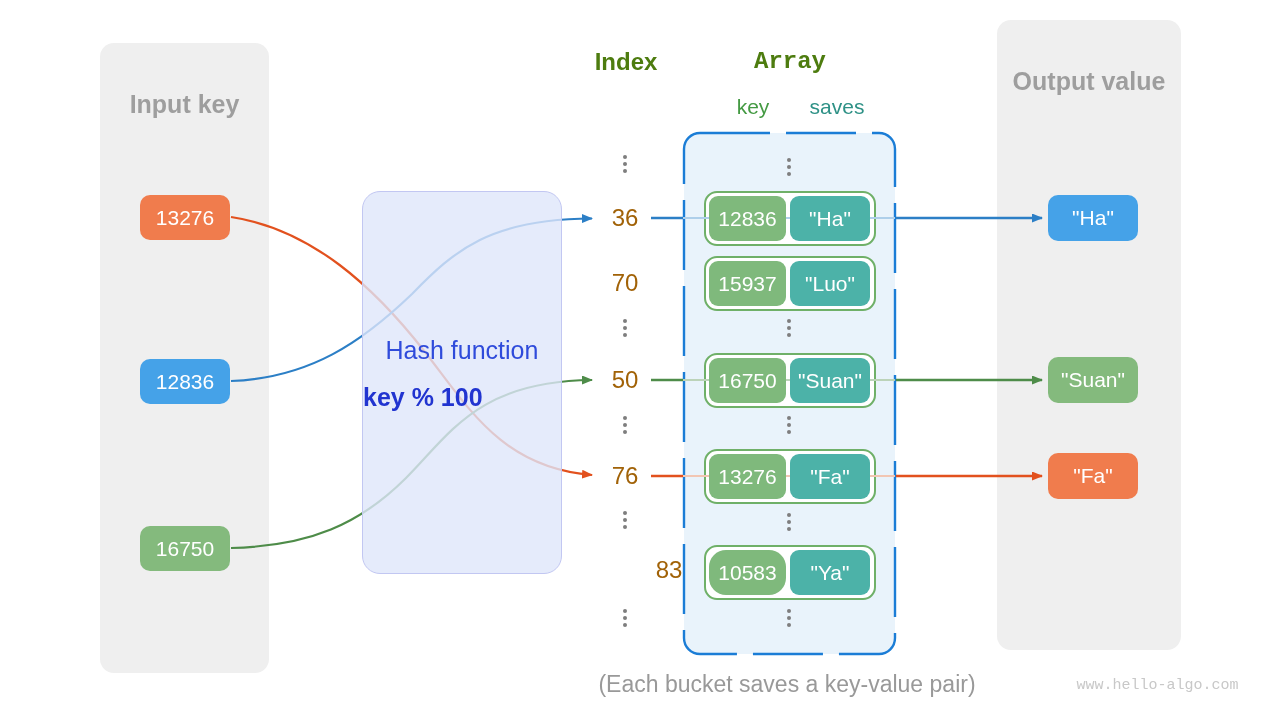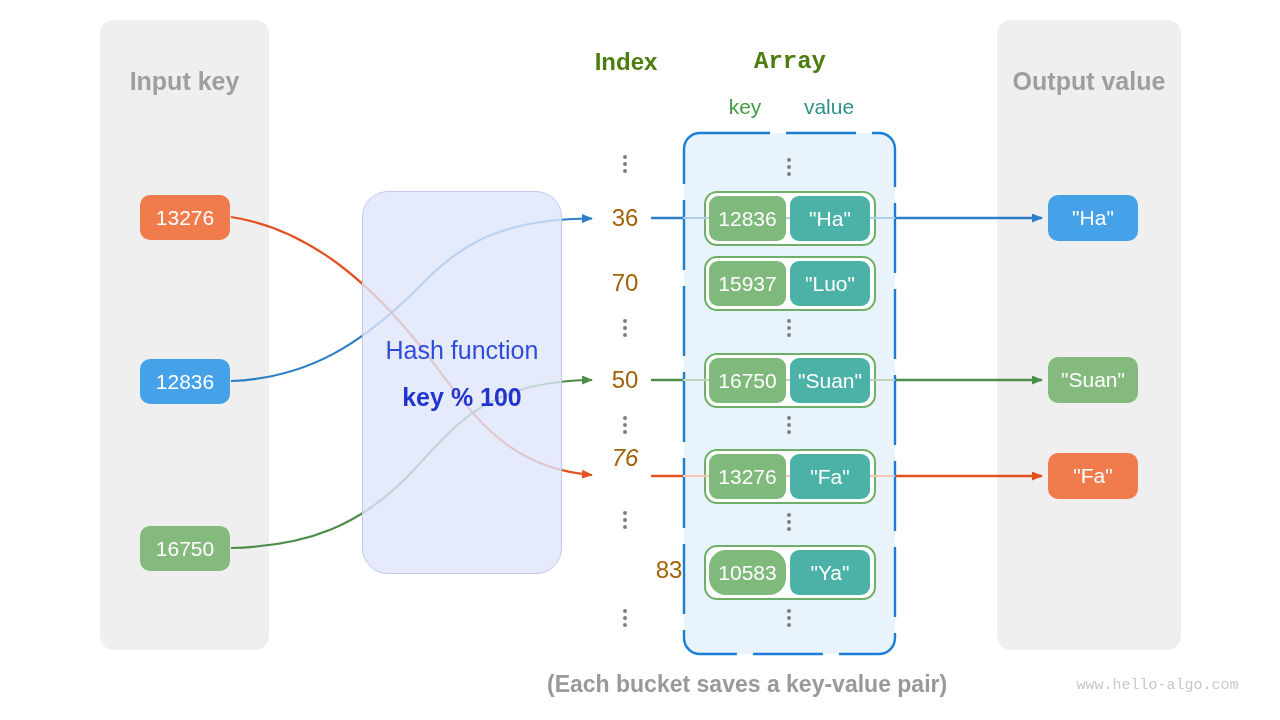--- a/index.html
+++ b/index.html
@@ -4,51 +4,51 @@
 <style>
   html,body{margin:0;padding:0;background:#ffffff;}
   body{width:1280px;height:720px;position:relative;overflow:hidden;
        font-family:"Liberation Sans",sans-serif;}
   .panel{position:absolute;top:20px;height:630px;background:#EFEFEF;border-radius:14px;z-index:0;}
   .panel-title{position:absolute;width:100%;top:47px;text-align:center;
                font-size:25px;font-weight:bold;color:#9E9E9E;}
   .chip{position:absolute;border-radius:10px;color:#ffffff;font-size:21px;font-weight:500;
         display:flex;align-items:center;justify-content:center;z-index:4;}
   .hashbox{position:absolute;left:362px;top:191px;width:198px;height:381px;
-           background:rgba(223,230,250,0.80);border:1.5px solid #C2C7F2;border-radius:26px;z-index:3;}
+           background:rgba(223,230,250,0.80);border:1.5px solid #C2C7F2;border-radius:18px;z-index:3;}
   .hash-label{position:absolute;width:100%;top:144px;text-align:center;
               font-size:25px;color:#2F4BDB;}
-  .hash-formula{position:absolute;width:100%;top:191px;text-align:center;
+  .hash-formula{position:absolute;width:100%;top:191px;
                 font-size:25px;font-weight:bold;color:#2134D0;}
   .col-header{position:absolute;top:48px;transform:translateX(-50%);
               font-size:24px;font-weight:bold;color:#4d7c0f;z-index:4;}
   .sub-header{position:absolute;top:95px;transform:translateX(-50%);
-              font-size:21px;z-index:4;}
+              font-size:21px;z-index:4;margin-left:8px;}
   .idx{position:absolute;transform:translateX(-50%);height:30px;line-height:30px;
        font-size:24px;color:#a16207;z-index:4;left:625px;}
   .vdots{position:absolute;transform:translateX(-50%);display:flex;flex-direction:column;
          gap:3px;align-items:center;z-index:4;}
   .vdots span{width:4px;height:4px;border-radius:50%;background:#7E7E7E;}
   .bucket{position:absolute;left:704px;width:172px;height:55px;background:#ffffff;
           border:2px solid #6FB068;border-radius:13px;box-sizing:border-box;z-index:1;}
   .cell{position:absolute;height:45px;border-radius:9px;color:#ffffff;font-size:21px;font-weight:500;
         display:flex;align-items:center;justify-content:center;z-index:4;}
   .cell-key{left:709px;width:77px;background:#7FB97C;}
   .cell-val{left:790px;width:80px;background:#4CB2A8;}
-  .caption{position:absolute;left:547px;top:671px;width:480px;
-           font-size:23px;color:#999999;z-index:4;font-weight:bold;}
+  .caption{position:absolute;left:547px;top:671px;width:480px;text-align:center;
+           font-size:23px;color:#999999;z-index:4;}
   .watermark{position:absolute;left:1065px;top:677px;width:185px;text-align:center;
              font-size:15px;color:#C8C8C8;font-family:"Liberation Mono","DejaVu Sans Mono",monospace;z-index:4;}
   svg.layer{position:absolute;left:0;top:0;z-index:2;}
   svg.bglayer{position:absolute;left:0;top:0;z-index:1;}
 </style>
 </head>
 <body>
 
-<div class="panel" style="left:100px;width:169px;">
+<div class="panel" style="left:100px;width:169px;margin-top:23px;">
   <div class="panel-title">Input key</div>
 </div>
 <div class="panel" style="left:997px;width:184px;">
   <div class="panel-title">Output value</div>
 </div>
 
 <svg class="bglayer" width="1280" height="720">
   <rect x="684" y="133" width="211" height="521" rx="16" fill="#E9F3FB" stroke="#1B7DD6" stroke-width="2.4" stroke-dasharray="70 16"></rect>
 </svg>
 <div class="bucket" style="top:191px;"></div>
@@ -92,26 +92,26 @@
   <div class="hash-formula">key % 100</div>
 </div>
 
 <div class="chip" style="left: 140px; top: 195px; width: 90px; height: 45px; background-color: rgb(240, 124, 77);" title="13276">13276</div>
 <div class="chip" style="left: 140px; top: 359px; width: 90px; height: 45px; background-color: rgb(69, 162, 232);">12836</div>
 <div class="chip" style="left: 140px; top: 526px; width: 90px; height: 45px; background-color: rgb(132, 186, 125);">16750</div>
 
 <div class="col-header" style="left:626px;">Index</div>
 <div class="col-header" style="left:790px;font-family:Liberation Mono, monospace;">Array</div>
 <div class="sub-header" style="left:745px;color:#449A43;">key</div>
-<div class="sub-header" style="left:829px;color:#2E9186;">value</div>
+<div class="sub-header" style="left:829px;color:#2E9186;">saves</div>
 
 <div class="idx" style="top:203px;">36</div>
 <div class="idx" style="top:268px;">70</div>
 <div class="idx" style="top:365px;">50</div>
-<div class="idx" style="top:443px;font-style:italic;">76</div>
+<div class="idx" style="top:461px;">76</div>
 <div class="idx" style="top:555px;margin-left:44px;">83</div>
 
 <div class="vdots" style="left:625px;top:155px;">
     <span></span>
     <span></span>
     <span></span>
   </div>
 <div class="vdots" style="left:625px;top:319px;">
     <span></span>
     <span></span>

